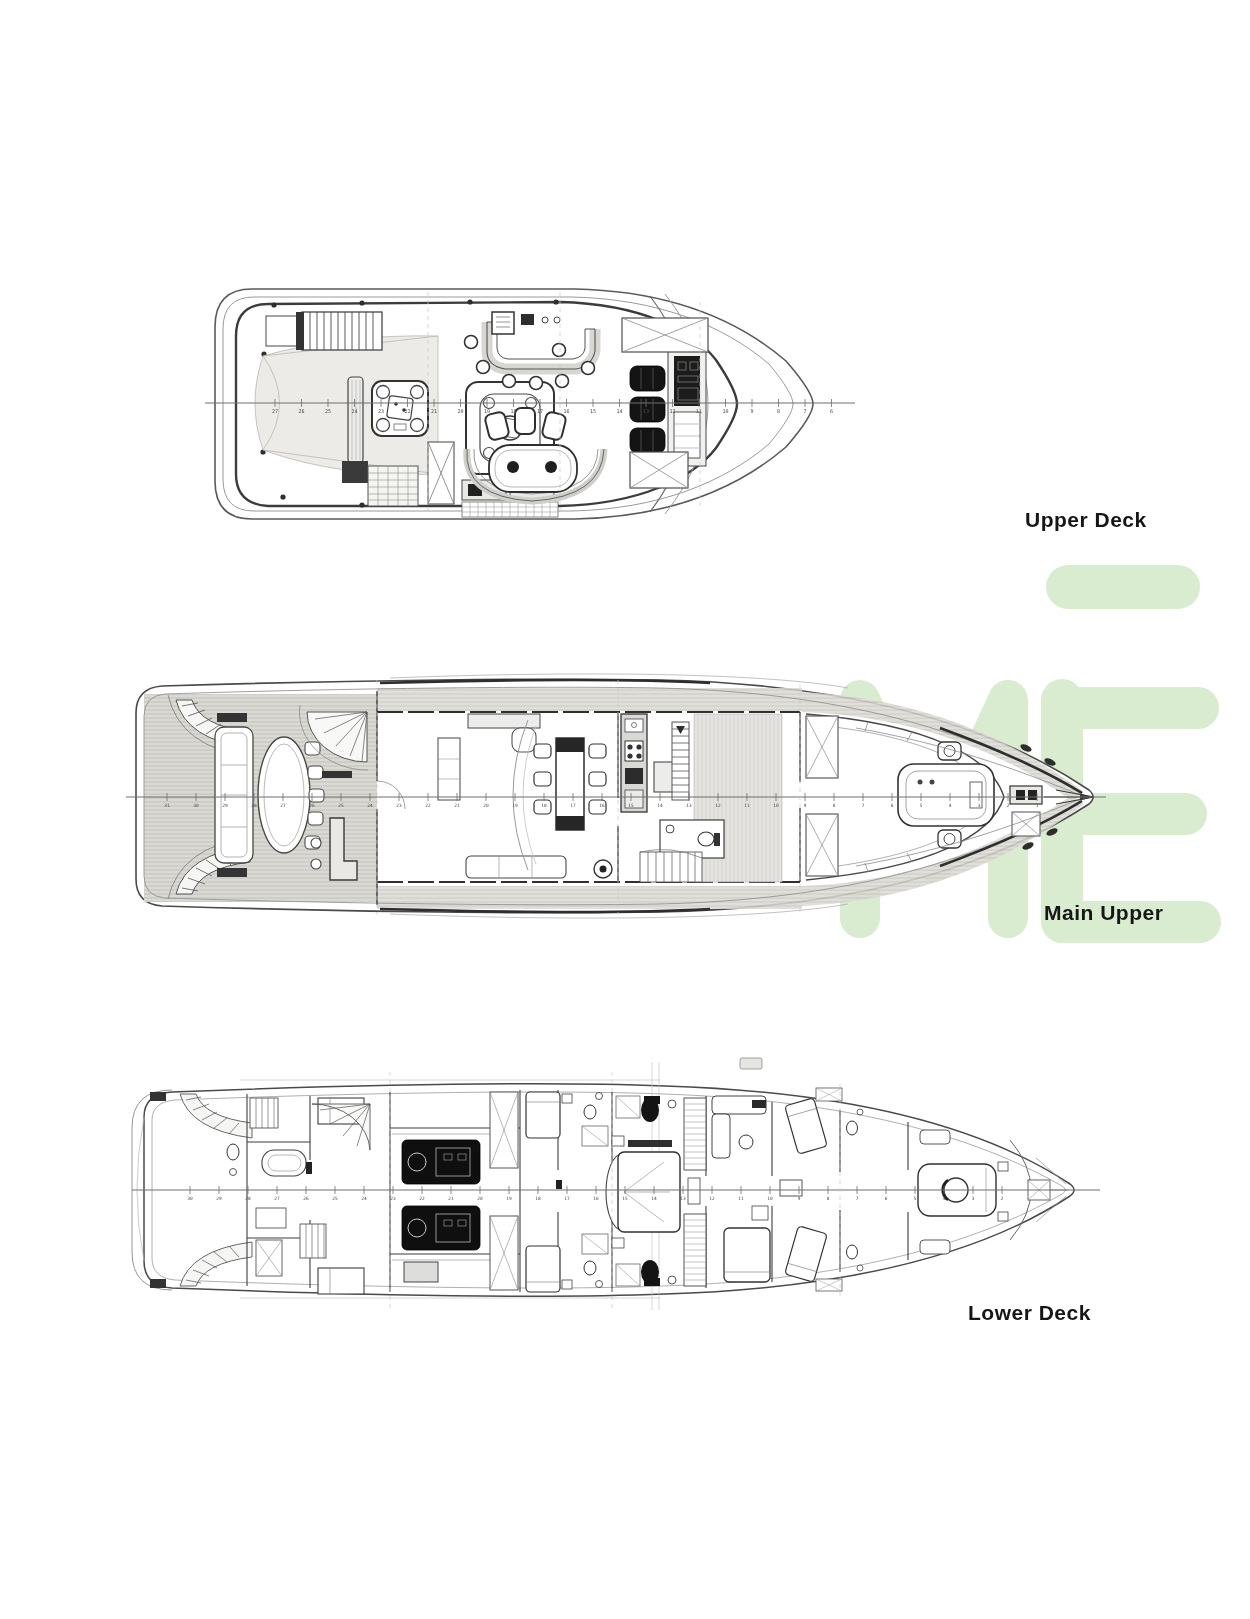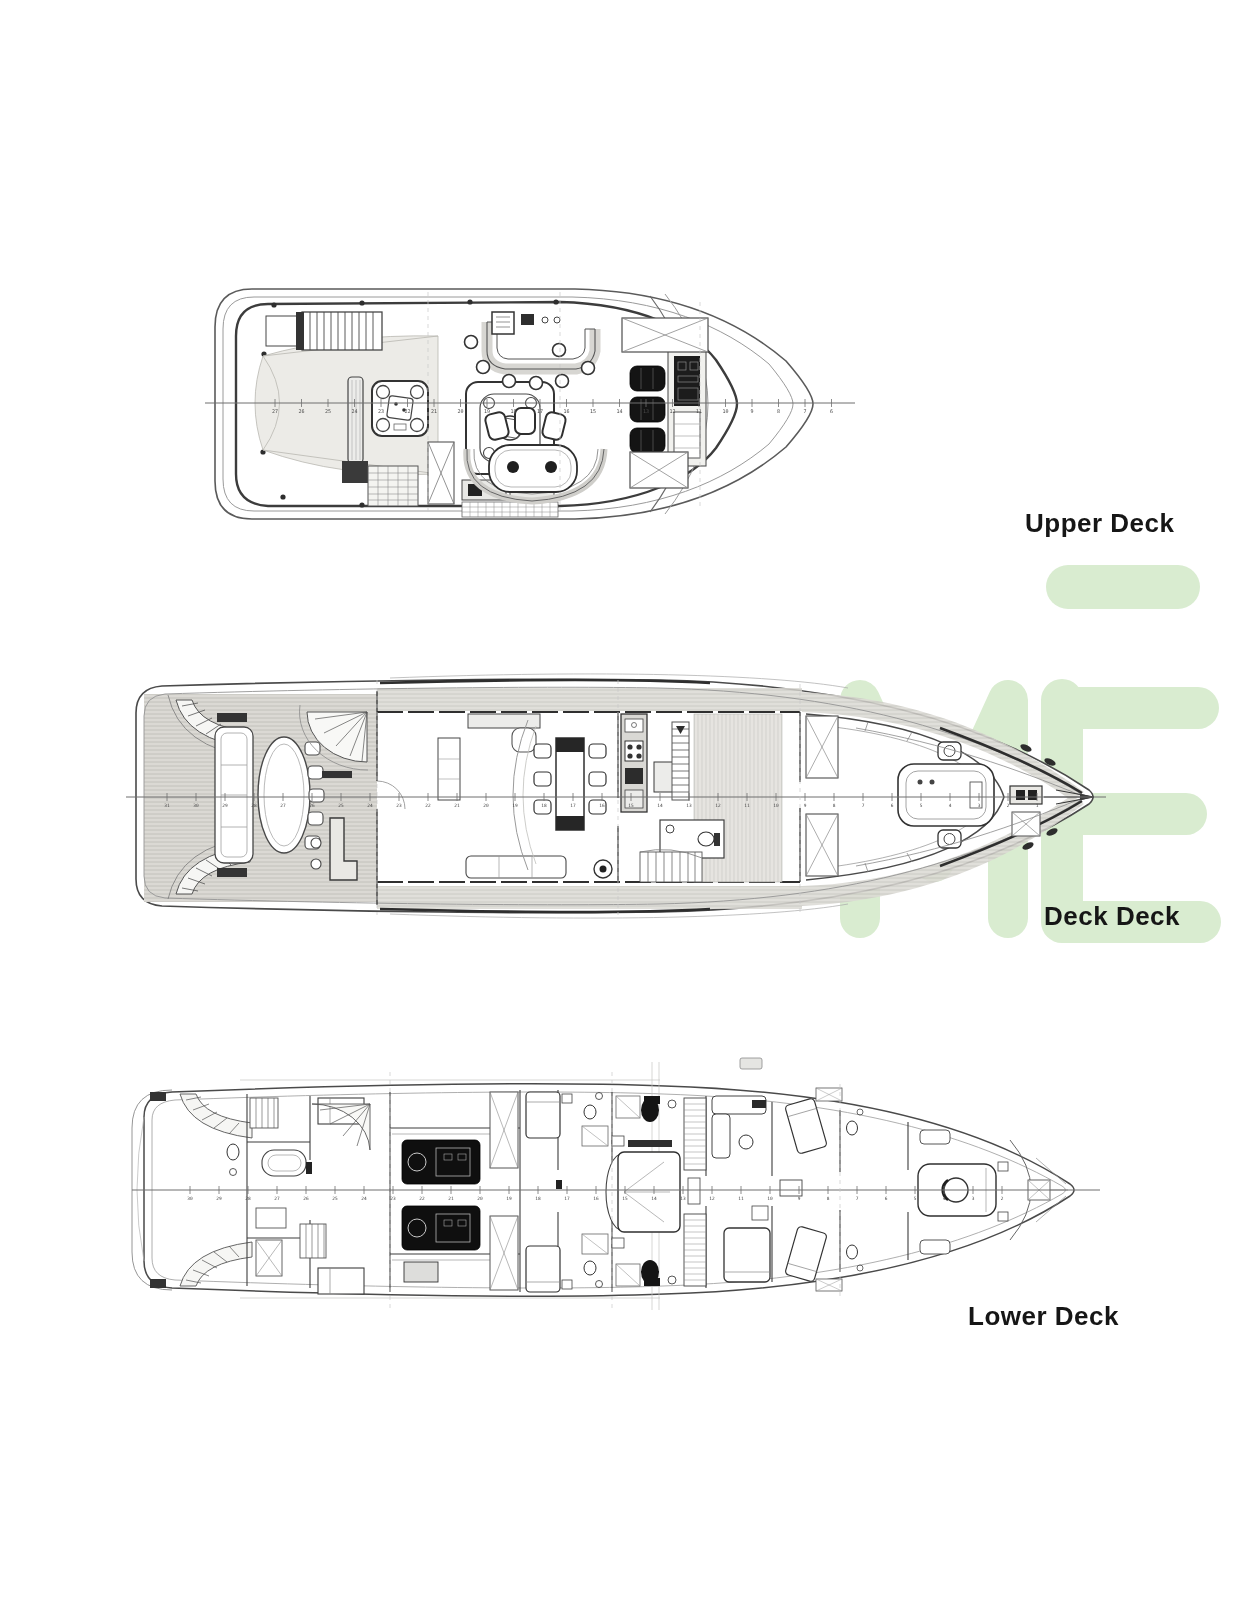--- a/index.html
+++ b/index.html
@@ -1,19 +1,19 @@
 <!DOCTYPE html>
 <html><head>
 <meta charset="utf-8">
 <style>
   html,body{margin:0;padding:0;background:#fff;}
   .canvas{position:relative;width:1250px;height:1619px;background:#ffffff;overflow:hidden;
           font-family:"Liberation Sans",sans-serif;}
   .canvas svg{position:absolute;left:0;top:0;}
-  .deck-label{position:absolute;font-weight:bold;font-size:26px;color:#161616;
+  .deck-label{position:absolute;font-weight:bold;font-size:21px;color:#161616;
               letter-spacing:0.5px;white-space:nowrap;}
   .lbl-upper{left:1025px;top:508px;}
   .lbl-main{left:1044px;top:901px;}
   .lbl-lower{left:968px;top:1301px;}
 </style>
 </head>
 <body>
 
 <div class="canvas">
 
@@ -685,16 +685,16 @@
           <line x1="973" x2="973" y1="1186" y2="1194" stroke="#6f6f6f" stroke-width="0.8"></line>
           <text x="973" y="1200" font-size="4.5" text-anchor="middle" fill="#4a4a4a" font-family="&quot;DejaVu Sans Mono&quot;, monospace">3</text>
           <line x1="1002" x2="1002" y1="1186" y2="1194" stroke="#6f6f6f" stroke-width="0.8"></line>
           <text x="1002" y="1200" font-size="4.5" text-anchor="middle" fill="#4a4a4a" font-family="&quot;DejaVu Sans Mono&quot;, monospace">2</text>
         </g>
     <path d="M390,1072 V1308 M612,1072 V1308 M840,1084 V1296" stroke="#c9c9c9" stroke-width="0.7" stroke-dasharray="4,4"></path>
   </g>
 </svg>
 
 <div class="deck-label lbl-upper">Upper Deck</div>
-<div class="deck-label lbl-main">Deck Deck</div>
+<div class="deck-label lbl-main">Main Upper</div>
 <div class="deck-label lbl-lower">Lower Deck</div>
 
 </div>
 
 </body></html>

